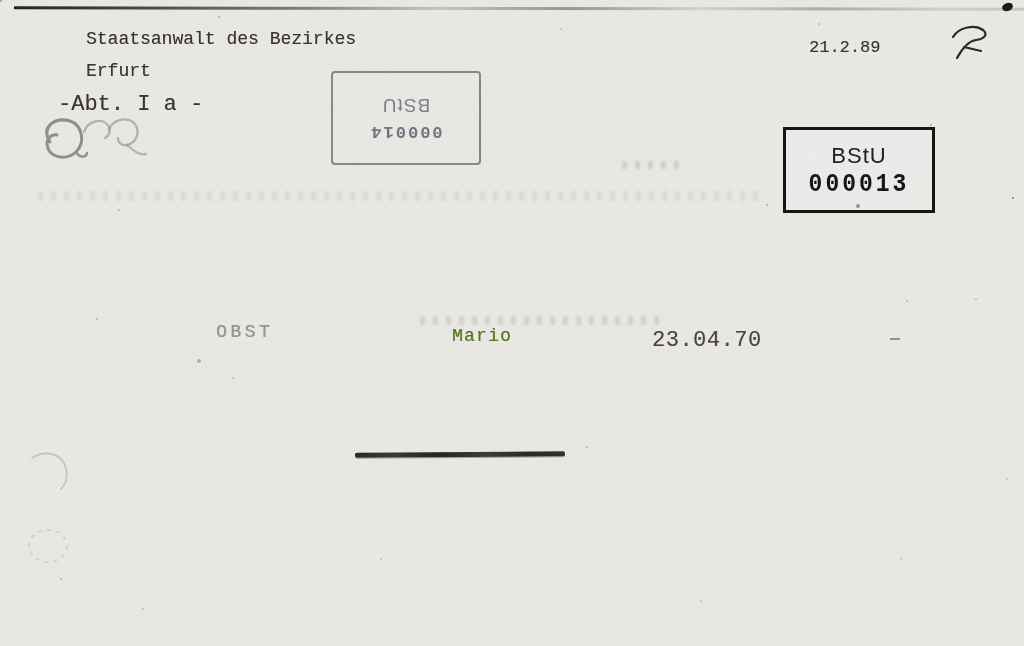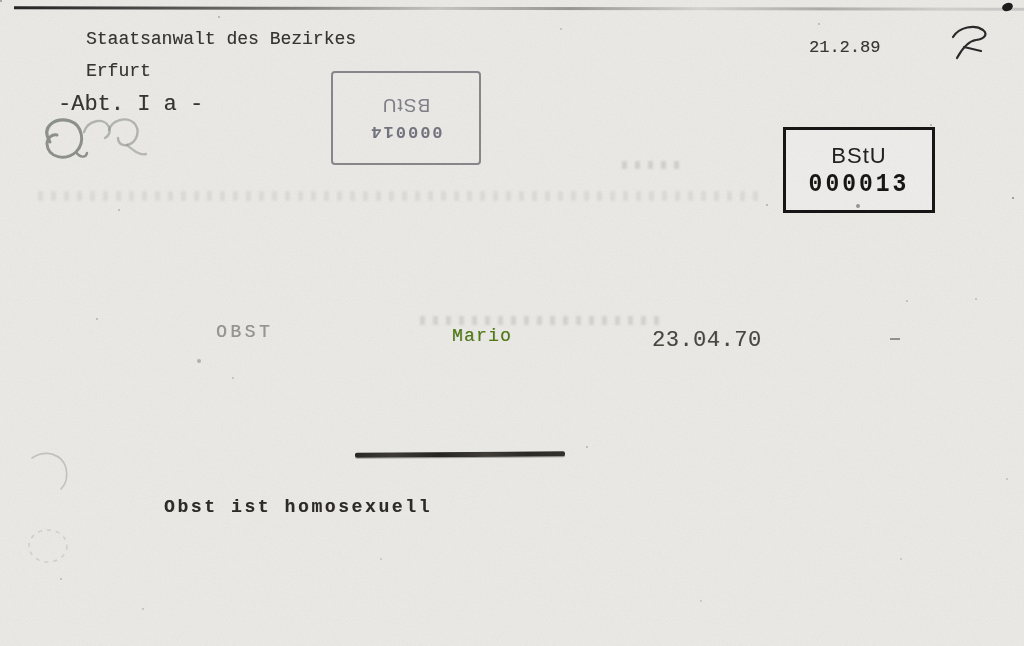--- a/index.html
+++ b/index.html
@@ -146,19 +146,18 @@
   <div class="abs typed firstname">Mario</div>
   <div class="abs typed birthdate">23.04.70</div>
   <div class="abs stray-dash"></div>
 
   <svg class="abs" style="left:26px;top:446px" width="50" height="50">
     <path d="M6,12 C20,3 36,8 40,22 C42,31 40,38 35,43" fill="none" stroke="#979da0" stroke-width="1.6" opacity=".5" stroke-linecap="round"></path>
   </svg>
 
   <div class="abs divider"></div>
 
-  <div class="abs typed note">Obst ist homosexuell</div>
 
   <svg class="abs" style="left:20px;top:524px" width="56" height="48">
     <ellipse cx="28" cy="22" rx="19" ry="16" fill="none" stroke="#9aa0a3" stroke-width="1.5" opacity=".35" stroke-dasharray="4 5"></ellipse>
   </svg>
 
 </div>
 
 </body></html>

